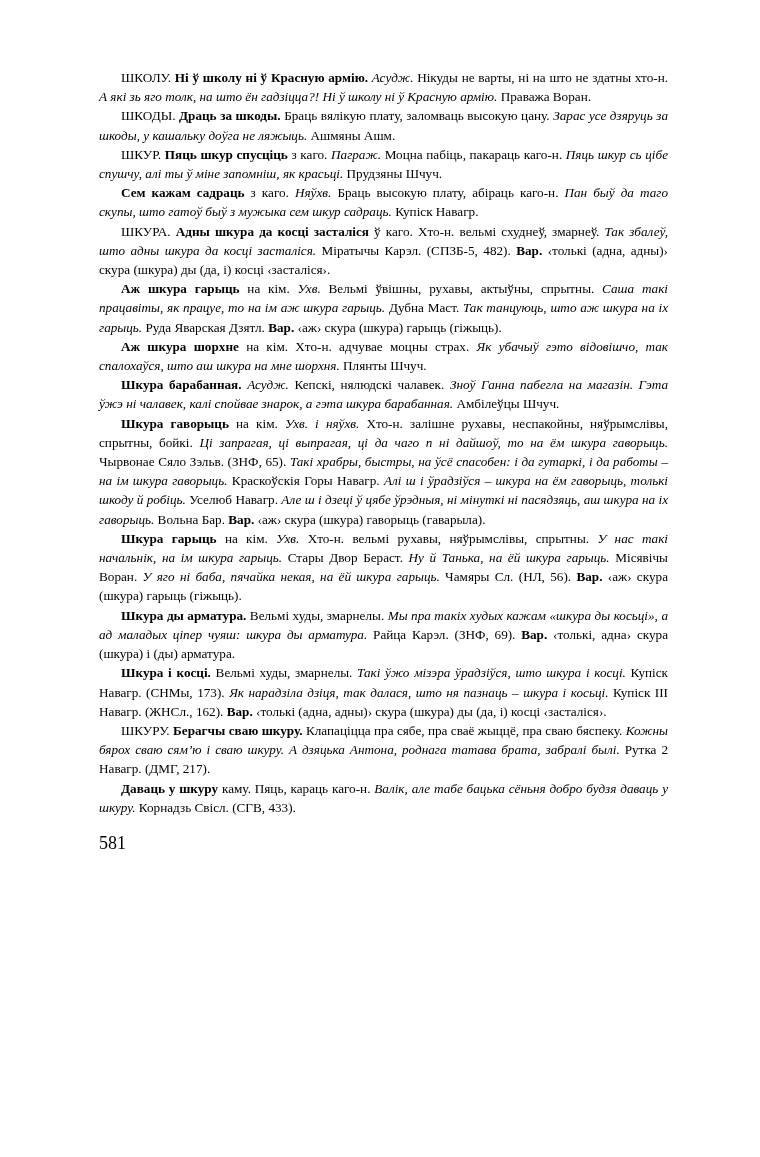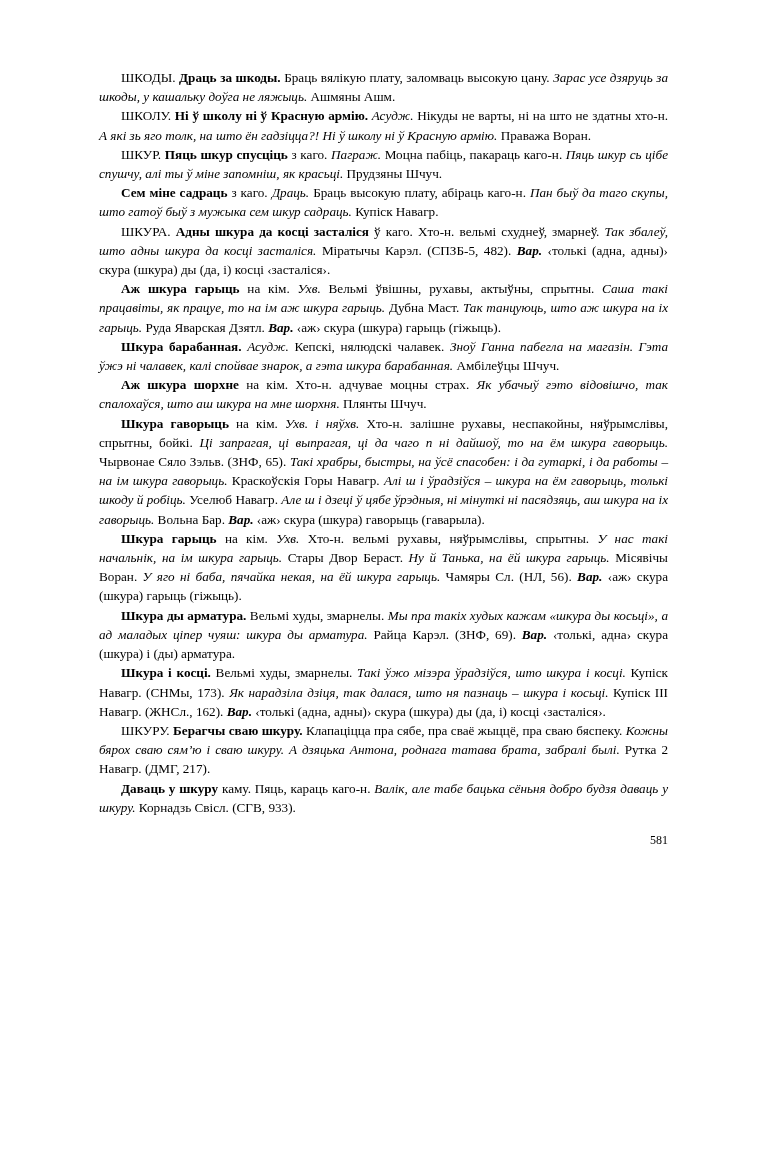--- a/index.html
+++ b/index.html
@@ -45,45 +45,44 @@
   }
   .label {
     font-style: italic;
     font-weight: 400;
   }
   .example {
     font-style: italic;
     font-weight: 400;
   }
   .var {
-    font-style: italic;
     font-weight: 700;
   }
   .pagenum {
     margin: 0;
     padding-top: 16px;
-    text-align: right;
-    font-size: 12px;
+    text-align: left;
+    font-size: 18px;
     text-indent: 0;
   }
 </style>
 </head>
 <body>
 
 <div class="page">
   <div class="body-text" id="entries-container">
+      <p class="entry"><span class="headword">ШКОЛУ. </span><span class="idiom">Ні ў школу ні ў Красную армію.</span><span class="plain"> </span><span class="label">Асудж.</span><span class="plain"> Нікуды не варты, ні на што не здатны хто-н. </span><span class="example">А які зь яго толк, на што ён гадзіцца?! Ні ў школу ні ў Красную армію.</span><span class="plain"> Праважа Воран.</span></p>
       <p class="entry"><span class="headword">ШКОДЫ. </span><span class="idiom">Драць за шкоды.</span><span class="plain"> Браць вялікую плату, заломваць высокую цану. </span><span class="example">Зарас усе дзяруць за шкоды, у кашальку доўга не ляжыць.</span><span class="plain"> Ашмяны Ашм.</span></p>
-      <p class="entry"><span class="headword">ШКОЛУ. </span><span class="idiom">Ні ў школу ні ў Красную армію.</span><span class="plain"> </span><span class="label">Асудж.</span><span class="plain"> Нікуды не варты, ні на што не здатны хто-н. </span><span class="example">А які зь яго толк, на што ён гадзіцца?! Ні ў школу ні ў Красную армію.</span><span class="plain"> Праважа Воран.</span></p>
       <p class="entry"><span class="headword">ШКУР. </span><span class="idiom">Пяць шкур спусціць</span><span class="plain"> </span><span class="gov">з каго.</span><span class="plain"> </span><span class="label">Паграж.</span><span class="plain"> Моцна пабіць, пакараць каго-н. </span><span class="example">Пяць шкур сь цібе спушчу, алі ты ў міне запомніш, як красьці.</span><span class="plain"> Прудзяны Шчуч.</span></p>
-      <p class="entry"><span class="idiom">Сем міне садраць</span><span class="plain"> </span><span class="gov">з каго.</span><span class="plain"> </span><span class="label">Драць.</span><span class="plain"> Браць высокую плату, абіраць каго-н. </span><span class="example">Пан быў да таго скупы, што гатоў быў з мужыка сем шкур садраць.</span><span class="plain"> Купіск Навагр.</span></p>
+      <p class="entry"><span class="idiom">Сем кажам садраць</span><span class="plain"> </span><span class="gov">з каго.</span><span class="plain"> </span><span class="label">Няўхв.</span><span class="plain"> Браць высокую плату, абіраць каго-н. </span><span class="example">Пан быў да таго скупы, што гатоў быў з мужыка сем шкур садраць.</span><span class="plain"> Купіск Навагр.</span></p>
       <p class="entry"><span class="headword">ШКУРА. </span><span class="idiom">Адны шкура да косці засталіся</span><span class="plain"> </span><span class="gov">ў каго.</span><span class="plain"> Хто-н. вельмі схуднеў, змарнеў. </span><span class="example">Так збалеў, што адны шкура да косці засталіся.</span><span class="plain"> Міратычы Карэл. (СПЗБ-5, 482). </span><span class="var">Вар.</span><span class="plain"> ‹толькі (адна, адны)› скура (шкура) ды (да, і) косці ‹засталіся›.</span></p>
       <p class="entry"><span class="idiom">Аж шкура гарыць</span><span class="plain"> </span><span class="gov">на кім.</span><span class="plain"> </span><span class="label">Ухв.</span><span class="plain"> Вельмі ўвішны, рухавы, актыўны, спрытны. </span><span class="example">Саша такі працавіты, як працуе, то на ім аж шкура гарыць.</span><span class="plain"> Дубна Маст. </span><span class="example">Так танцуюць, што аж шкура на іх гарыць.</span><span class="plain"> Руда Яварская Дзятл. </span><span class="var">Вар.</span><span class="plain"> ‹аж› скура (шкура) гарыць (гіжыць).</span></p>
+      <p class="entry"><span class="idiom">Аж шкура шорхне</span><span class="plain"> </span><span class="gov">на кім.</span><span class="plain"> Хто-н. адчувае моцны страх. </span><span class="example">Як убачыў гэто відовішчо, так спалохаўся, што аш шкура на мне шорхня.</span><span class="plain"> Плянты Шчуч.</span></p>
       <p class="entry"><span class="idiom">Шкура барабанная.</span><span class="plain"> </span><span class="label">Асудж.</span><span class="plain"> Кепскі, нялюдскі чалавек. </span><span class="example">Зноў Ганна пабегла на магазін. Гэта ўжэ ні чалавек, калі спойвае знарок, а гэта шкура барабанная.</span><span class="plain"> Амбілеўцы Шчуч.</span></p>
-      <p class="entry"><span class="idiom">Аж шкура шорхне</span><span class="plain"> </span><span class="gov">на кім.</span><span class="plain"> Хто-н. адчувае моцны страх. </span><span class="example">Як убачыў гэто відовішчо, так спалохаўся, што аш шкура на мне шорхня.</span><span class="plain"> Плянты Шчуч.</span></p>
       <p class="entry"><span class="idiom">Шкура гаворыць</span><span class="plain"> </span><span class="gov">на  кім.</span><span class="plain"> </span><span class="label">Ухв. і няўхв.</span><span class="plain"> Хто-н. залішне рухавы, неспакойны, няўрымслівы, спрытны, бойкі. </span><span class="example">Ці запрагая, ці выпрагая, ці да чаго п ні дайшоў, то на ём шкура гаворыць.</span><span class="plain"> Чырвонае Сяло Зэльв. (ЗНФ, 65). </span><span class="example">Такі храбры, быстры, на ўсё спасобен: і да гутаркі, і да работы – на ім шкура гаворыць.</span><span class="plain"> Краскоўскія Горы Навагр. </span><span class="example">Алі ш і ўрадзіўся – шкура на ём гаворыць, толькі шкоду й робіць.</span><span class="plain"> Уселюб Навагр. </span><span class="example">Але ш і дзеці ў цябе ўрэдныя, ні мінуткі ні пасядзяць, аш шкура на іх гаворыць.</span><span class="plain"> Вольна Бар. </span><span class="var">Вар.</span><span class="plain"> ‹аж› скура (шкура) гаворыць (гаварыла).</span></p>
       <p class="entry"><span class="idiom">Шкура гарыць</span><span class="plain"> </span><span class="gov">на кім.</span><span class="plain"> </span><span class="label">Ухв.</span><span class="plain"> Хто-н. вельмі рухавы, няўрымслівы, спрытны. </span><span class="example">У нас такі начальнік, на ім шкура гарыць.</span><span class="plain"> Стары Двор Бераст. </span><span class="example">Ну й Танька, на ёй шкура гарыць.</span><span class="plain"> Місявічы Воран. </span><span class="example">У яго ні баба, пячайка некая, на ёй шкура гарыць.</span><span class="plain"> Чамяры Сл. (НЛ, 56). </span><span class="var">Вар.</span><span class="plain"> ‹аж› скура (шкура) гарыць (гіжыць).</span></p>
       <p class="entry"><span class="idiom">Шкура ды арматура.</span><span class="plain"> Вельмі худы, змарнелы. </span><span class="example">Мы пра такіх худых кажам «шкура ды косьці», а ад маладых ціпер чуяш: шкура ды арматура.</span><span class="plain"> Райца Карэл. (ЗНФ, 69). </span><span class="var">Вар.</span><span class="plain"> ‹толькі, адна› скура (шкура) і (ды) арматура.</span></p>
       <p class="entry"><span class="idiom">Шкура і косці.</span><span class="plain"> Вельмі худы, змарнелы. </span><span class="example">Такі ўжо мізэра ўрадзіўся,  што шкура і косці.</span><span class="plain"> Купіск Навагр. (СНМы, 173). </span><span class="example">Як нарадзіла дзіця, так далася, што ня пазнаць – шкура і косьці.</span><span class="plain"> Купіск ІІІ  Навагр. (ЖНСл., 162). </span><span class="var">Вар.</span><span class="plain"> ‹толькі (адна, адны)› скура (шкура) ды (да, і) косці ‹засталіся›.</span></p>
       <p class="entry"><span class="headword">ШКУРУ. </span><span class="idiom">Берагчы сваю шкуру.</span><span class="plain"> Клапаціцца пра сябе, пра сваё жыццё, пра сваю бяспеку. </span><span class="example">Кожны бярох сваю сям’ю і сваю шкуру. А дзяцька Антона, роднага татава брата, забралі былі.</span><span class="plain"> Рутка 2 Навагр. (ДМГ, 217).</span></p>
-      <p class="entry"><span class="idiom">Даваць у шкуру</span><span class="plain"> </span><span class="gov">каму.</span><span class="plain"> Пяць, караць каго-н. </span><span class="example">Валік, але табе бацька сёньня добро будзя даваць у шкуру.</span><span class="plain"> Корнадзь Свісл. (СГВ, 933).</span></p>
+      <p class="entry"><span class="idiom">Даваць у шкуру</span><span class="plain"> </span><span class="gov">каму.</span><span class="plain"> Пяць, караць каго-н. </span><span class="example">Валік, але табе бацька сёньня добро будзя даваць у шкуру.</span><span class="plain"> Корнадзь Свісл. (СГВ, 433).</span></p>
     </div>
   <p class="pagenum">581</p>
 </div>
 
 </body></html>

